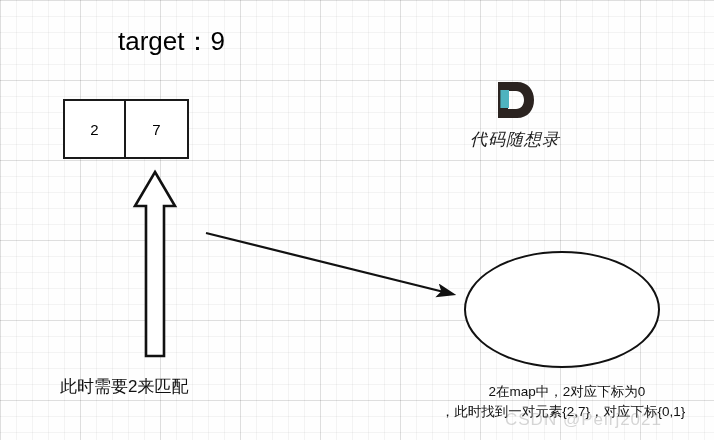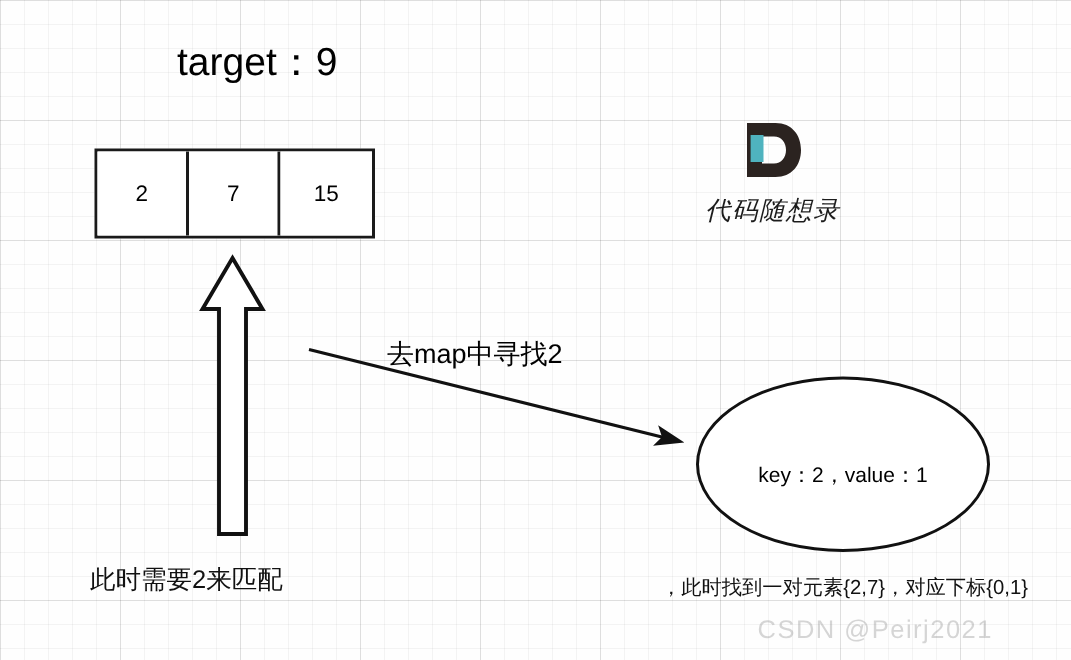--- a/index.html
+++ b/index.html
@@ -194,54 +194,52 @@
 </head>
 <body>
 
 <div id="canvas">
 
   <div id="target-title">target：9</div>
 
   <div id="array-container">
     <div class="array-cell">2</div>
     <div class="array-cell">7</div>
-    <div class="array-cell">15</div>
   </div>
 
   <svg id="up-arrow" viewBox="0 0 50 192">
     <polygon points="24,4 44,38 33,38 33,188 15,188 15,38 4,38" fill="#ffffff" stroke="#111111" stroke-width="2.6" stroke-linejoin="miter"></polygon>
   </svg>
 
   <div id="need-text">此时需要2来匹配</div>
 
   <svg id="diag-arrow" viewBox="0 0 270 85">
     <defs>
       <marker id="arrowhead" markerWidth="9" markerHeight="9" refX="7" refY="3.2" orient="auto" markerUnits="strokeWidth">
         <path d="M0,0 L9,3.2 L0,6.4 L2,3.2 z" fill="#111111"></path>
       </marker>
     </defs>
     <line x1="6" y1="11" x2="252" y2="72" stroke="#111111" stroke-width="2.2" marker-end="url(#arrowhead)"></line>
   </svg>
 
-  <div id="diag-label">去map中寻找2</div>
 
   <div id="logo-block">
     <svg id="logo-d" viewBox="0 0 44 44">
       <path d="M5,4 H24 C35,4 41,12 41,22 C41,32 35,40 24,40 H5 Z
                M15,13 V31 H23 C28,31 31,27 31,22 C31,17 28,13 23,13 Z" fill="#2b2320" fill-rule="evenodd"></path>
       <rect x="7" y="12" width="9" height="18" fill="#4fb3bf"></rect>
       <path d="M5,4 H13 V40 H5 Z" fill="#2b2320" opacity="0"></path>
       <rect x="5" y="4" width="2.4" height="36" fill="#2b2320"></rect>
     </svg>
     <div id="logo-caption">代码随想录</div>
   </div>
 
   <div id="map-ellipse">
-    <div id="map-entry">key：2，value：1</div>
   </div>
 
   <div id="bottom-caption">
+    <span class="line1">2在map中，2对应下标为0</span>
     <span class="line2">，此时找到一对元素{2,7}，对应下标{0,1}</span>
   </div>
 
   <div id="watermark">CSDN @Peirj2021</div>
 
 </div>
 
 </body></html>

